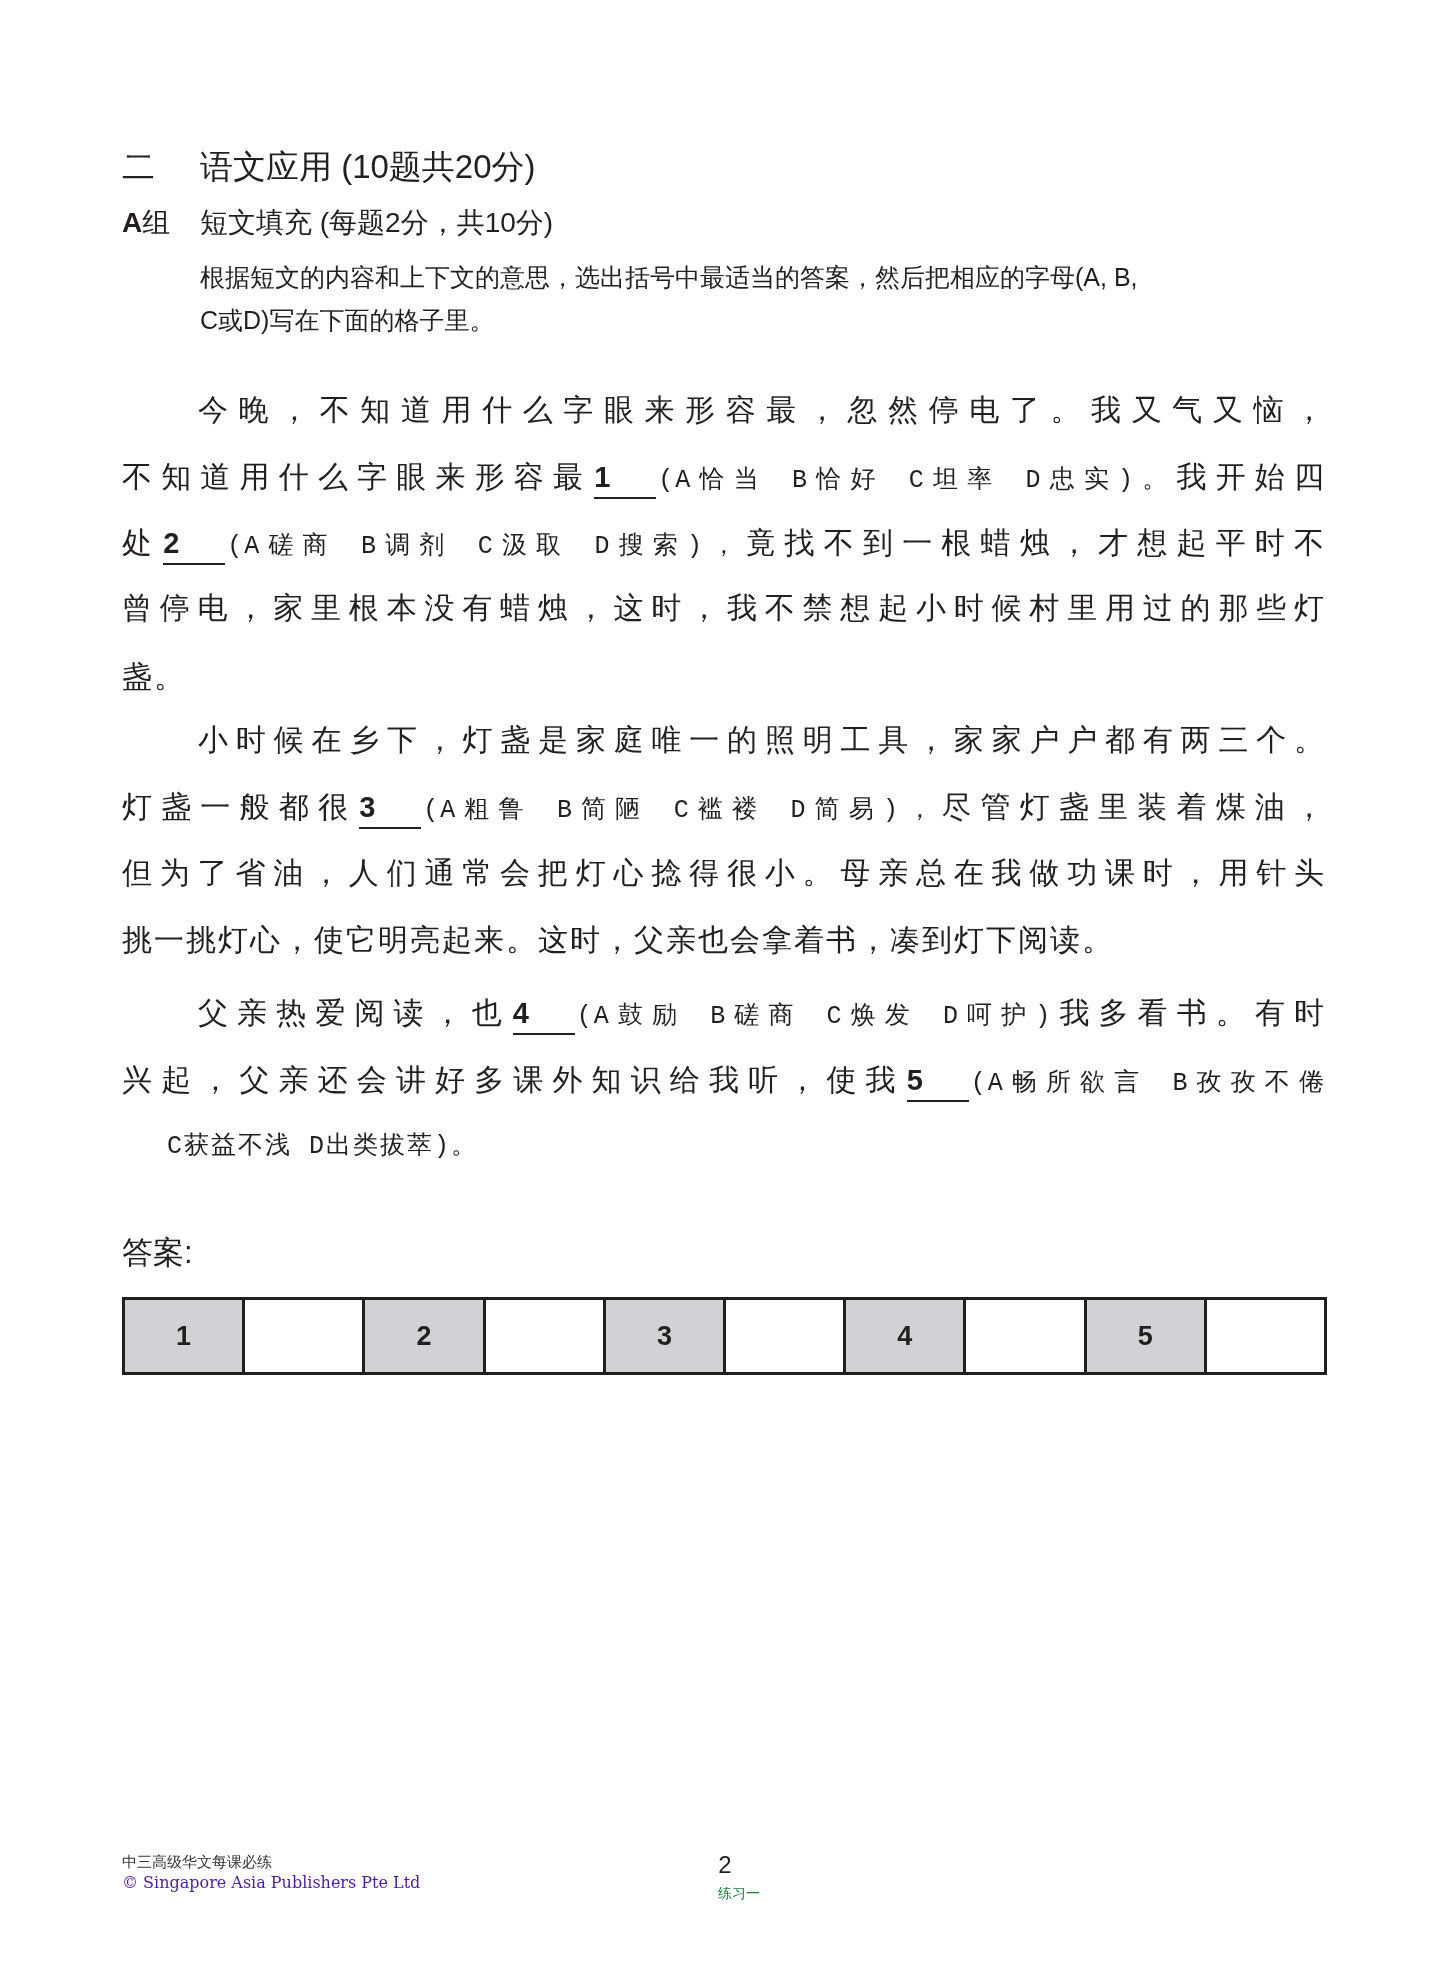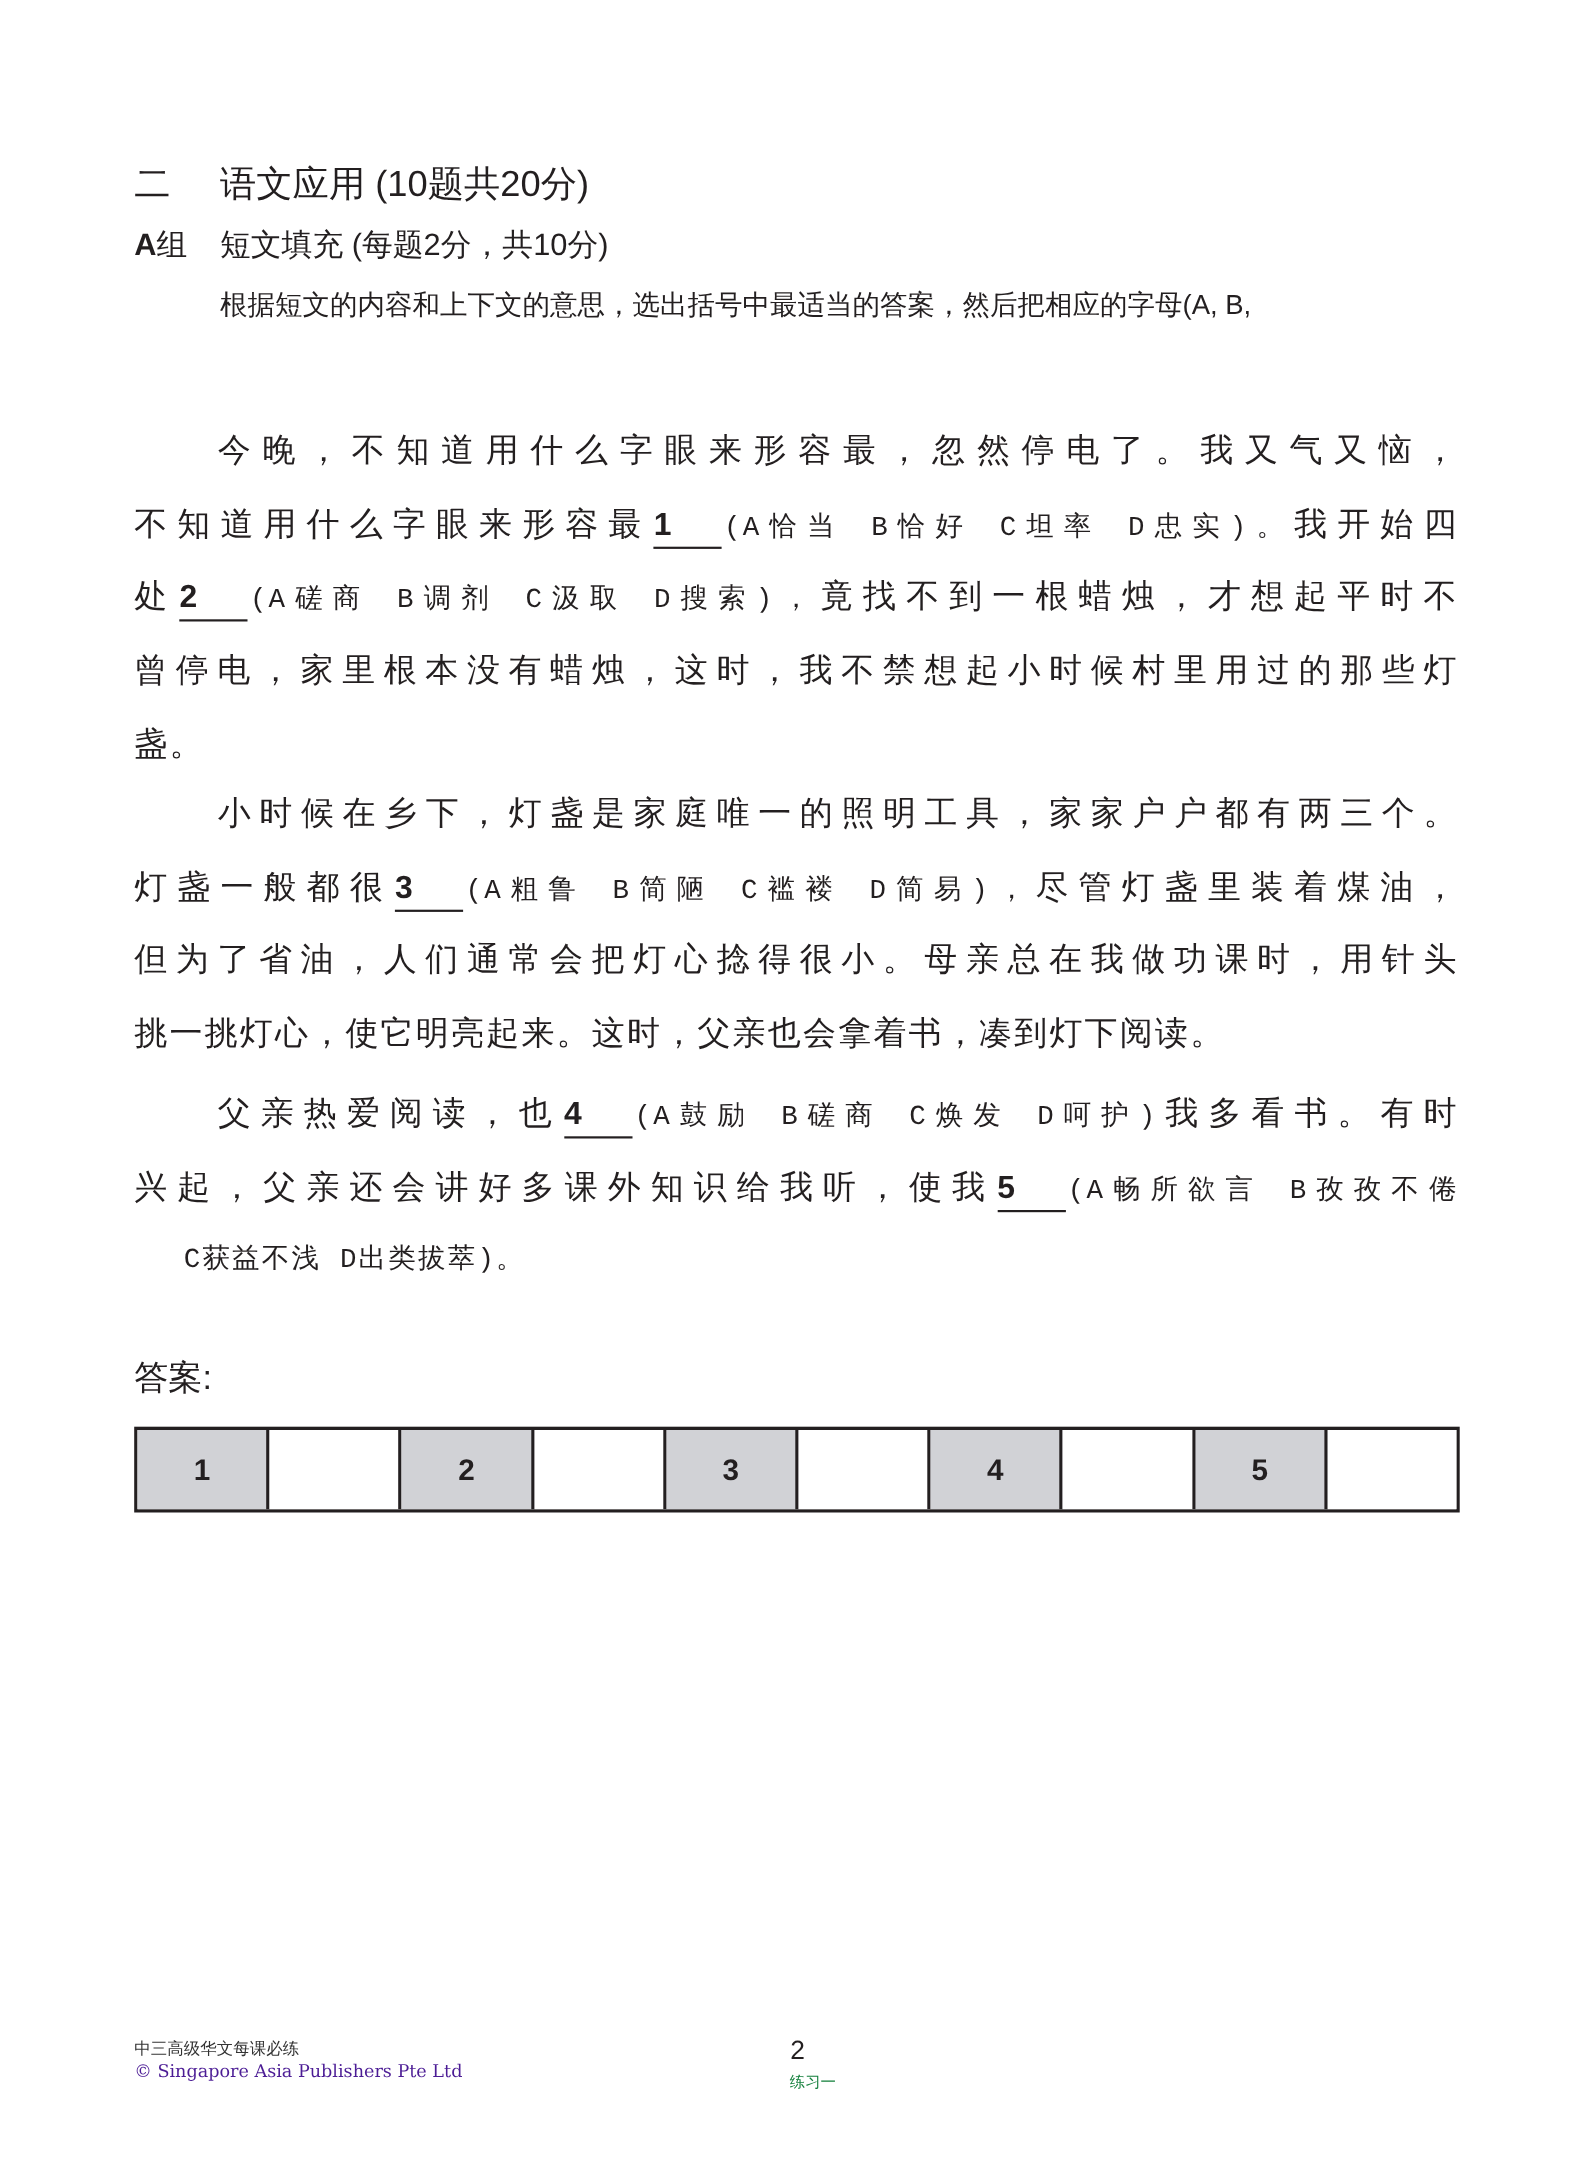--- a/index.html
+++ b/index.html
@@ -47,27 +47,28 @@
 <body>
 
 <div id="section-num" class="abs sans">二</div>
 <div id="section-title" class="abs sans">语文应用 (10题共20分)</div>
 
 <div id="group-label" class="abs sans"><b>A</b><span>组</span></div>
 <div id="group-title" class="abs sans">短文填充 (每题2分，共10分)</div>
 
 <div id="instr" class="abs sans">
   <span class="ln">根据短文的内容和上下文的意思，选出括号中最适当的答案，然后把相应的字母(A, B,</span>
+  <span class="ln">C或D)写在下面的格子里。</span>
 </div>
 
 <div id="passage">
     <div class="pline serif indent" style="top: 385px;"><span>今晚，不知道用什么字眼来形容最，忽然停电了。我又气又恼，</span></div>
     <div class="pline serif" style="top: 452px;"><span>不知道用什么字眼来形容最</span><span class="blank">1</span><span class="opt">(A恰当 B恰好 C坦率 D忠实)。</span><span>我开始四</span></div>
     <div class="pline serif" style="top: 518px;"><span>处</span><span class="blank">2</span><span class="opt">(A磋商 B调剂 C汲取 D搜索)，</span><span>竟找不到一根蜡烛，才想起平时不</span></div>
-    <div class="pline serif" style="top: 585px;"><span>曾停电，家里根本没有蜡烛，这时，我不禁想起小时候村里用过的那些灯</span></div>
+    <div class="pline serif" style="top: 585px; font-family: Liberation Mono, monospace;"><span>曾停电，家里根本没有蜡烛，这时，我不禁想起小时候村里用过的那些灯</span></div>
     <div class="pline serif last" style="top: 652px;"><span>盏。</span></div>
     <div class="pline serif indent" style="top: 715px;"><span>小时候在乡下，灯盏是家庭唯一的照明工具，家家户户都有两三个。</span></div>
     <div class="pline serif" style="top: 782px;"><span>灯盏一般都很</span><span class="blank">3</span><span class="opt">(A粗鲁 B简陋 C褴褛 D简易)，</span><span>尽管灯盏里装着煤油，</span></div>
     <div class="pline serif" style="top: 848px;"><span>但为了省油，人们通常会把灯心捻得很小。母亲总在我做功课时，用针头</span></div>
     <div class="pline serif last" style="top: 915px;"><span>挑一挑灯心，使它明亮起来。这时，父亲也会拿着书，凑到灯下阅读。</span></div>
     <div class="pline serif indent" style="top: 988px;"><span>父亲热爱阅读，也</span><span class="blank">4</span><span class="opt">(A鼓励 B磋商 C焕发 D呵护)</span><span>我多看书。有时</span></div>
     <div class="pline serif" style="top: 1055px;"><span>兴起，父亲还会讲好多课外知识给我听，使我</span><span class="blank">5</span><span class="opt">(A畅所欲言 B孜孜不倦</span></div>
     <div class="pline serif last" style="top: 1118px; margin-left: 45px;"><span class="opt">C获益不浅 D出类拔萃)。</span></div>
   </div>
 

